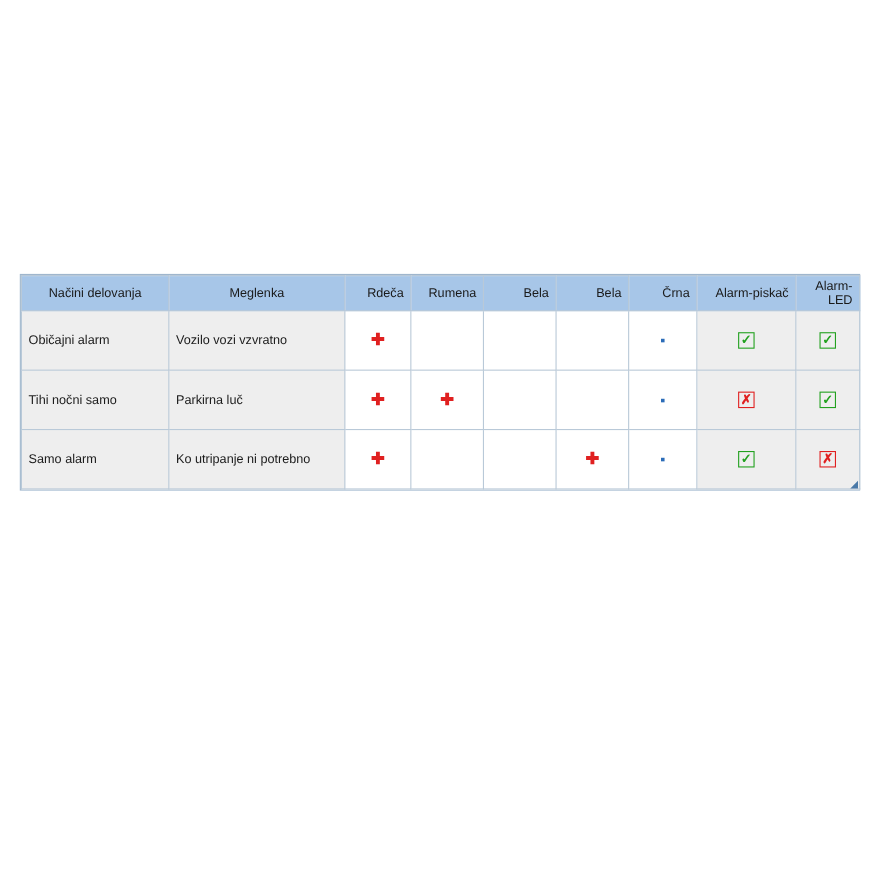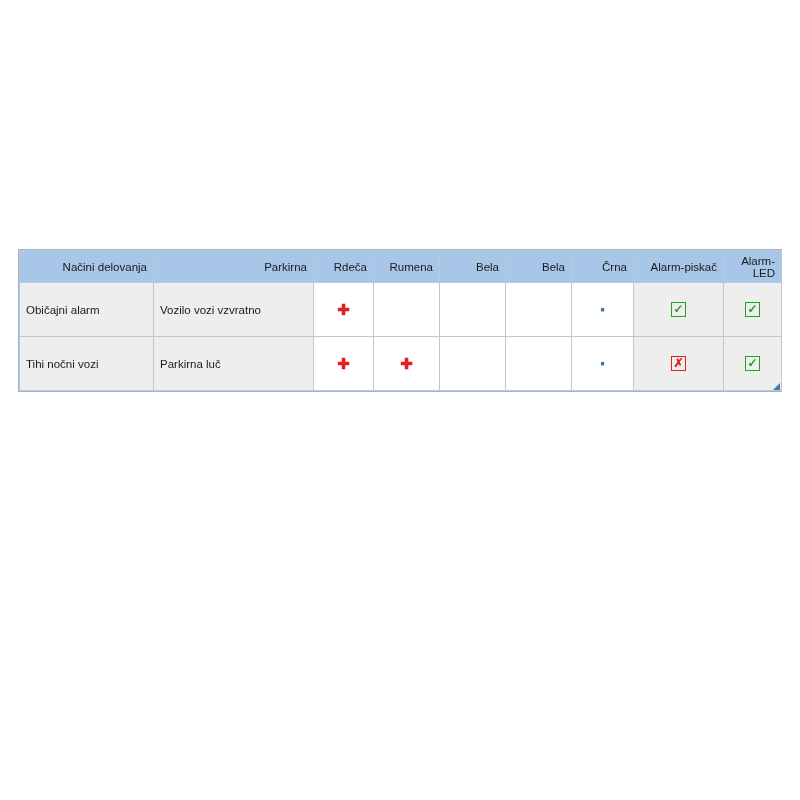--- a/index.html
+++ b/index.html
@@ -35,21 +35,21 @@
     border: 1px solid #b9c9d8;
     font-size: 11.5px;
     color: #1a1a1a;
     padding: 0 6px;
     box-sizing: border-box;
     vertical-align: middle;
   }
   thead th {
     background: #a7c6e8;
     height: 32px;
-    text-align: right;
+    text-align: center;
     font-weight: normal;
     color: #18334d;
   }
   thead th.ctr { text-align: right; }
   tbody tr { height: 54px; margin-left: 16px; }
   tbody td { background: #eeeeee; }
   tbody td.mode, tbody td.func {
     background: #eeeeee;
     text-align: left;
   }
@@ -111,21 +111,21 @@
         <col style="width:66px">
         <col style="width:66px">
         <col style="width:66px">
         <col style="width:62px">
         <col style="width:90px">
         <col style="width:58px">
       </colgroup>
       <thead>
         <tr>
           <th>Načini delovanja</th>
-          <th>Parkirna</th>
+          <th>Meglenka</th>
           <th class="ctr">Rdeča</th>
           <th class="ctr">Rumena</th>
           <th class="ctr">Bela</th>
           <th class="ctr">Bela</th>
           <th class="ctr">Črna</th>
           <th class="ctr">Alarm-piskač</th>
           <th class="ctr">Alarm-LED</th>
         </tr>
       </thead>
       <tbody>
@@ -134,28 +134,39 @@
           <td class="func">Vozilo vozi vzvratno</td>
           <td class="cell"><span class="plus">✚</span></td>
           <td class="cell"></td>
           <td class="cell"></td>
           <td class="cell"></td>
           <td class="cell"><span class="sq">▪</span></td>
           <td class="alarm"><span class="mark check">✓</span></td>
           <td class="alarm"><span class="mark check">✓</span></td>
         </tr>
         <tr>
-          <td class="mode">Tihi nočni  vozi</td>
+          <td class="mode">Tihi nočni  samo</td>
           <td class="func">Parkirna luč</td>
           <td class="cell"><span class="plus">✚</span></td>
           <td class="cell"><span class="plus">✚</span></td>
           <td class="cell"></td>
           <td class="cell"></td>
           <td class="cell"><span class="sq">▪</span></td>
           <td class="alarm"><span class="mark cross">✗</span></td>
           <td class="alarm"><span class="mark check">✓</span></td>
         </tr>
+        <tr>
+          <td class="mode">Samo alarm</td>
+          <td class="func">Ko utripanje ni potrebno</td>
+          <td class="cell"><span class="plus">✚</span></td>
+          <td class="cell"></td>
+          <td class="cell"></td>
+          <td class="cell"><span class="plus">✚</span></td>
+          <td class="cell"><span class="sq">▪</span></td>
+          <td class="alarm"><span class="mark check">✓</span></td>
+          <td class="alarm"><span class="mark cross">✗</span></td>
+        </tr>
       </tbody>
     </table>
     <div class="corner"></div>
   </div>
 
 </div>
 
 </body></html>

